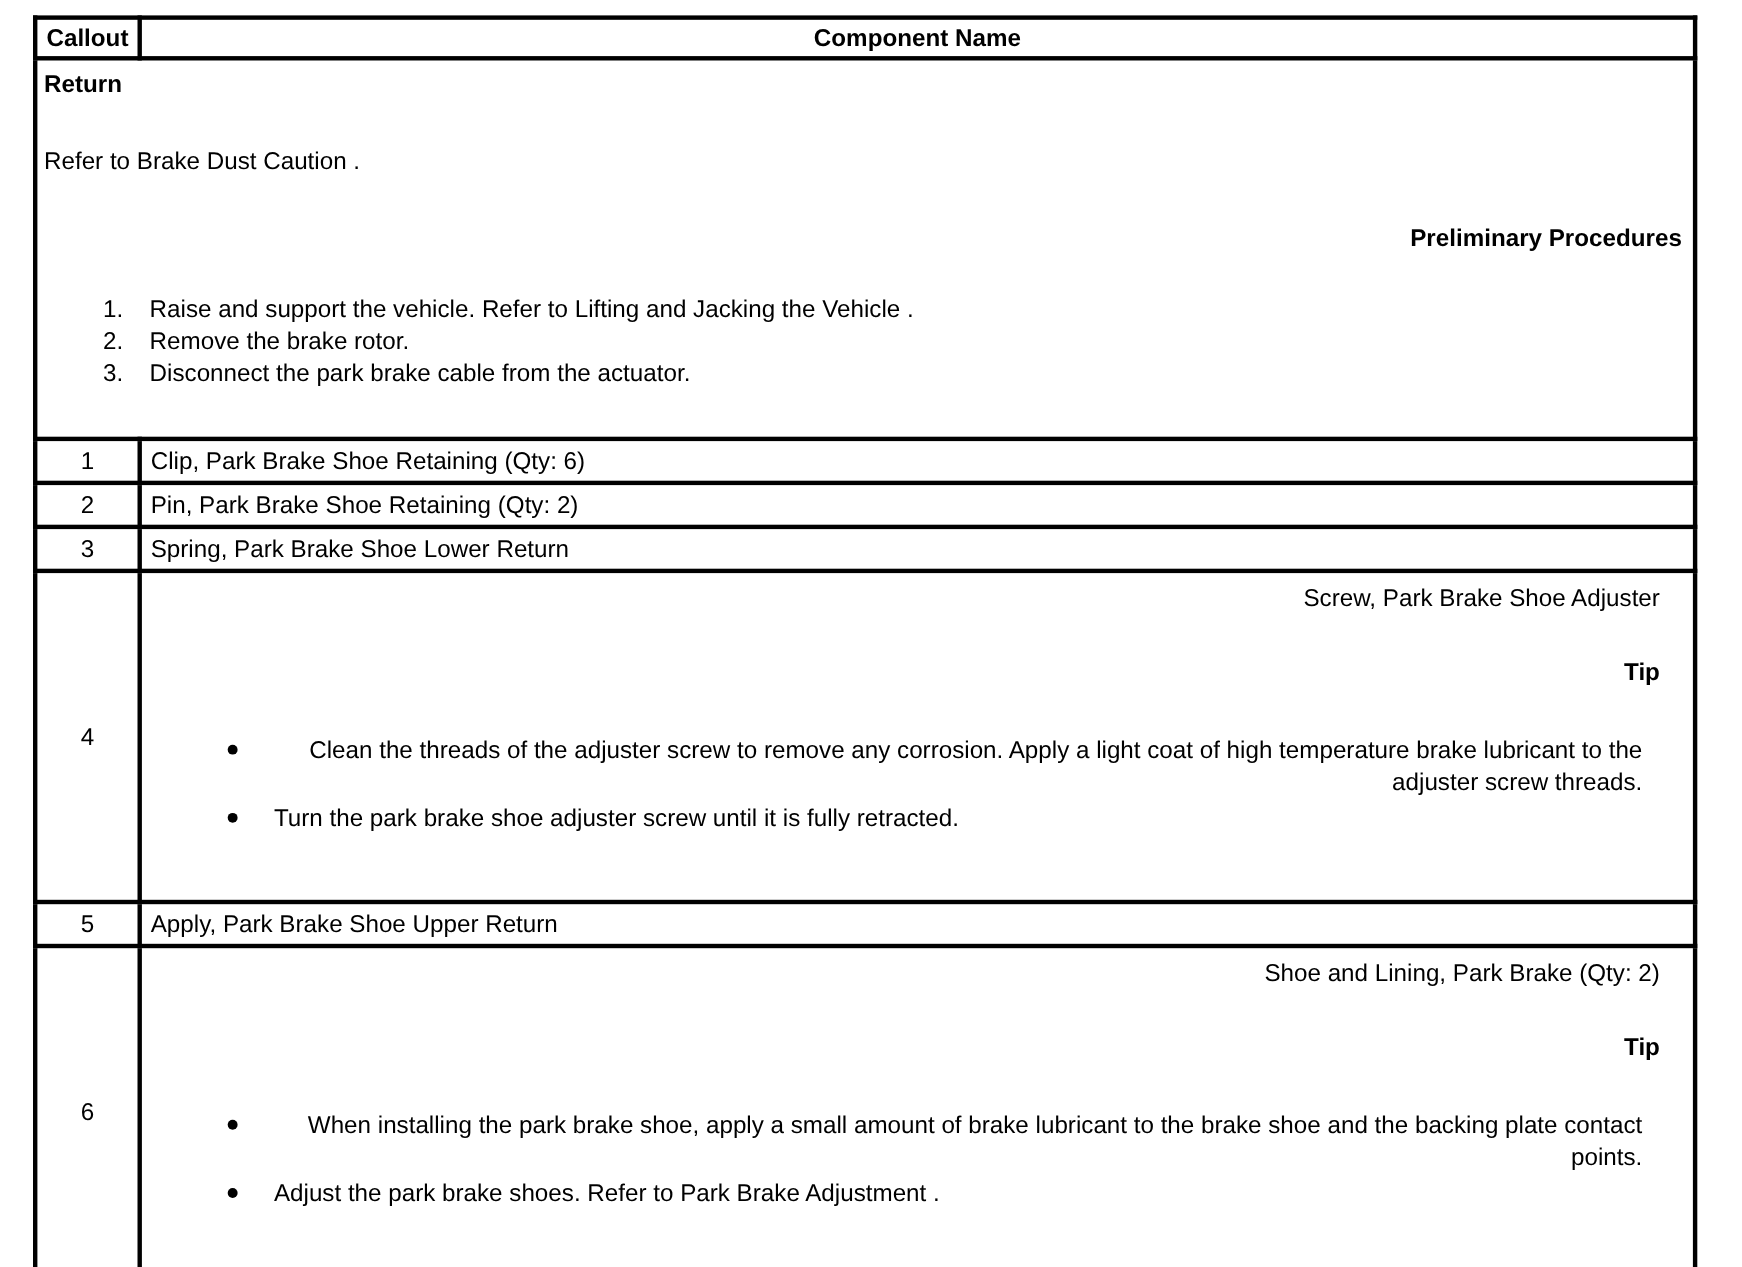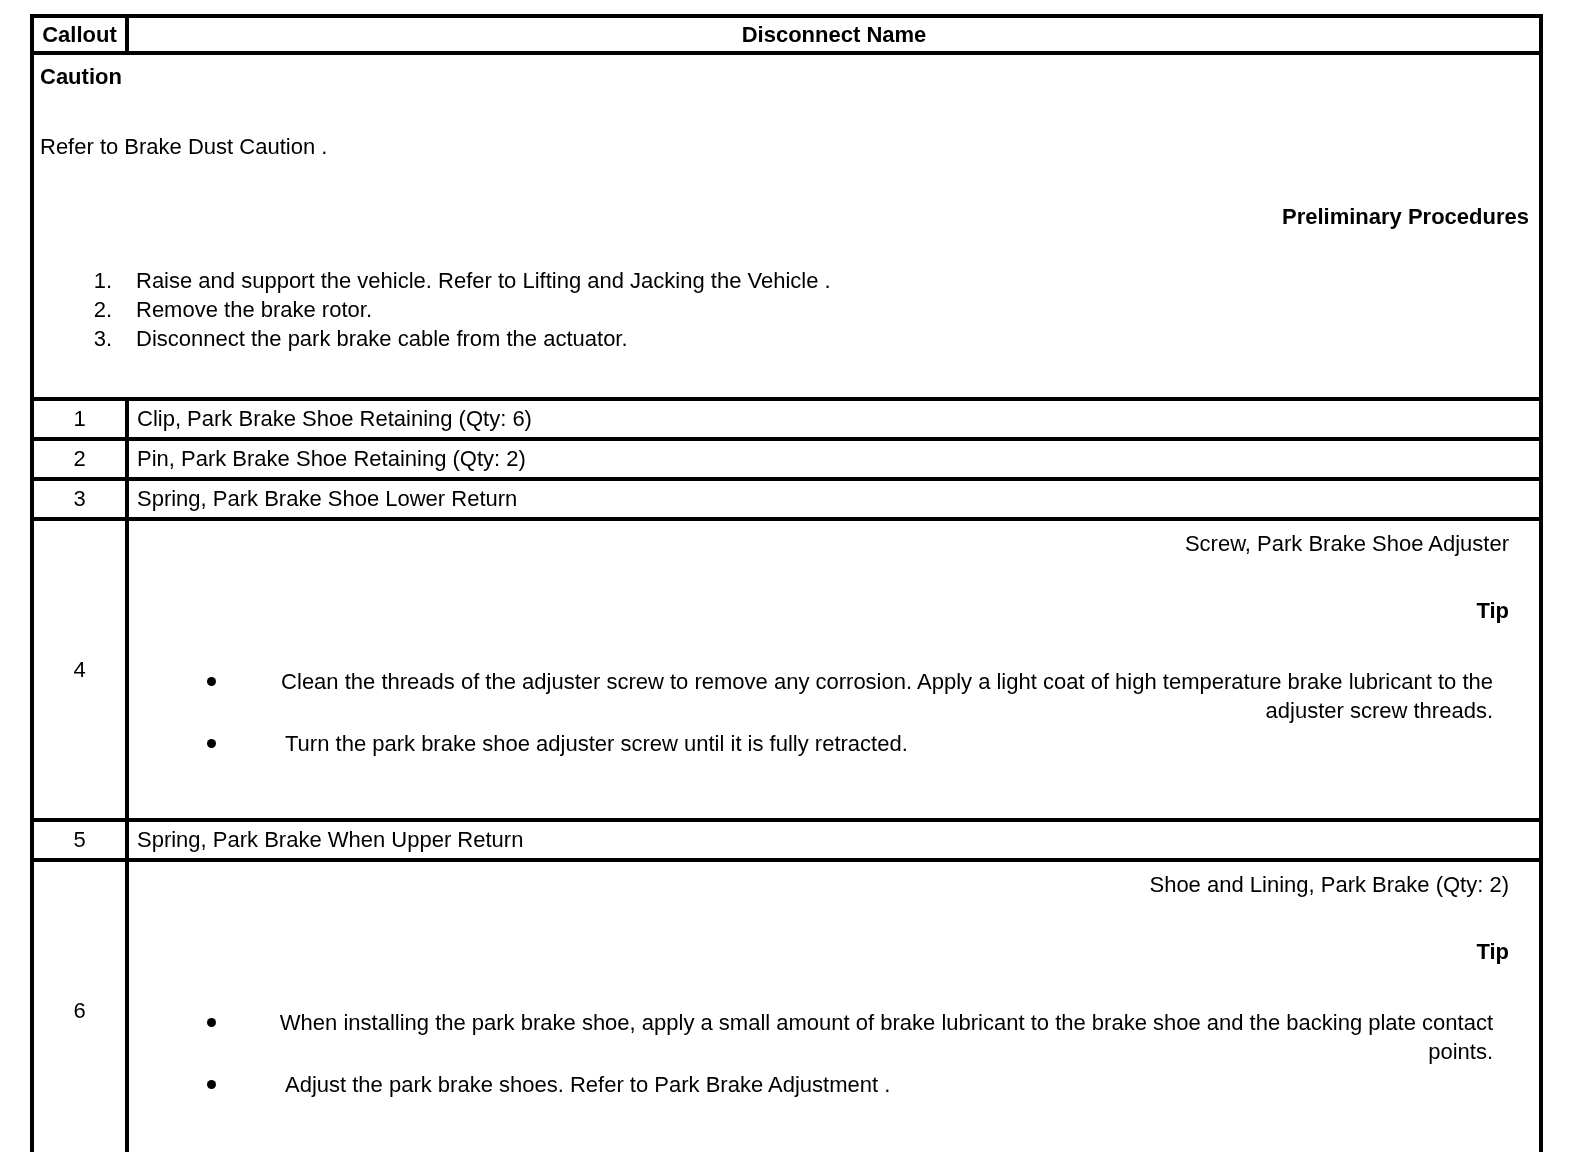--- a/index.html
+++ b/index.html
@@ -84,21 +84,21 @@
   .comp-name { margin: 0 0 39px 0; }
   .tip-label {
     font-weight: bold;
     margin: 0 0 42px 0;
   }
   .tips { margin: 16px; }
   .tip {
     display: flex;
     line-height: 29px;
   }
-  .tip + .tip { margin-top: 4px; gap: 36px; }
+  .tip + .tip { margin-top: 4px; }
   .tip-dot {
     flex: 0 0 auto;
     width: 9px;
     height: 9px;
     border-radius: 50%;
     background: #000000;
     margin: 10px 0 0 54px;
   }
   .tip-text {
     margin-left: 33px;
@@ -111,26 +111,26 @@
 <div class="doc">
   <table class="component-table">
     <colgroup>
       <col class="col-callout">
       <col>
     </colgroup>
 
     <tbody>
         <tr>
       <th>Callout</th>
-      <th>Disconnect Name</th>
+      <th>Component Name</th>
     </tr>
 
     <tr>
       <td class="caution-cell" colspan="2">
-        <div class="caution-title">Caution</div>
+        <div class="caution-title">Return</div>
         <div class="refer-line">Refer to Brake Dust Caution .</div>
         <div class="prelim-title">Preliminary Procedures</div>
         <div class="steps">
           <div class="step">
             <span class="step-num">1.</span>
             <span class="step-text">Raise and support the vehicle. Refer to Lifting and Jacking the Vehicle .</span>
           </div>
           <div class="step">
             <span class="step-num">2.</span>
             <span class="step-text">Remove the brake rotor.</span>
@@ -171,21 +171,21 @@
           <div class="tip">
             <span class="tip-dot"></span>
             <span class="tip-text">Turn the park brake shoe adjuster screw until it is fully retracted.</span>
           </div>
         </div>
       </td>
     </tr>
 
     <tr>
       <td class="callout-cell">5</td>
-      <td class="name-cell">Spring, Park Brake When Upper Return</td>
+      <td class="name-cell">Apply, Park Brake Shoe Upper Return</td>
     </tr>
 
     <tr>
       <td class="callout-cell">6</td>
       <td class="detail-cell">
         <div class="comp-name">Shoe and Lining, Park Brake (Qty: 2)</div>
         <div class="tip-label">Tip</div>
         <div class="tips">
           <div class="tip">
             <span class="tip-dot"></span>

